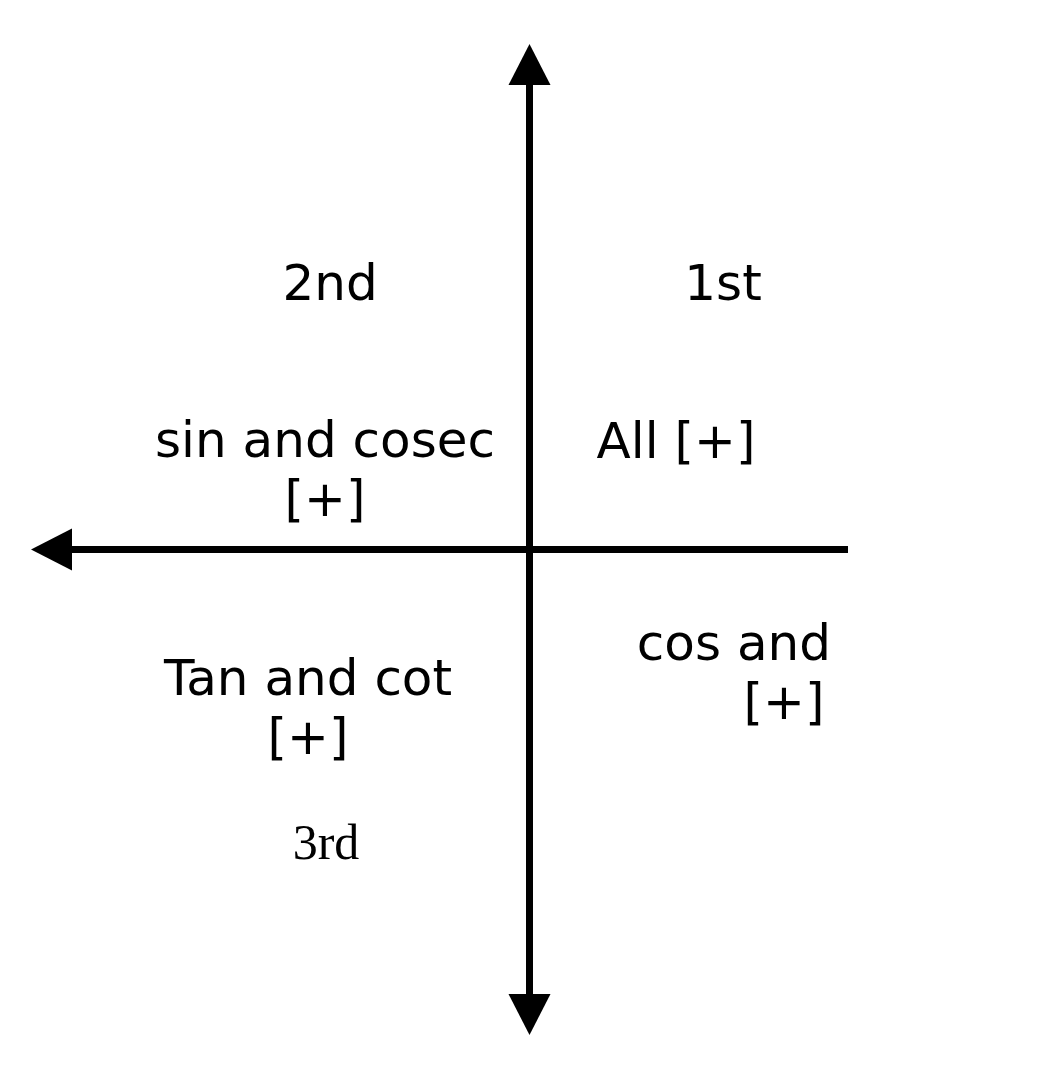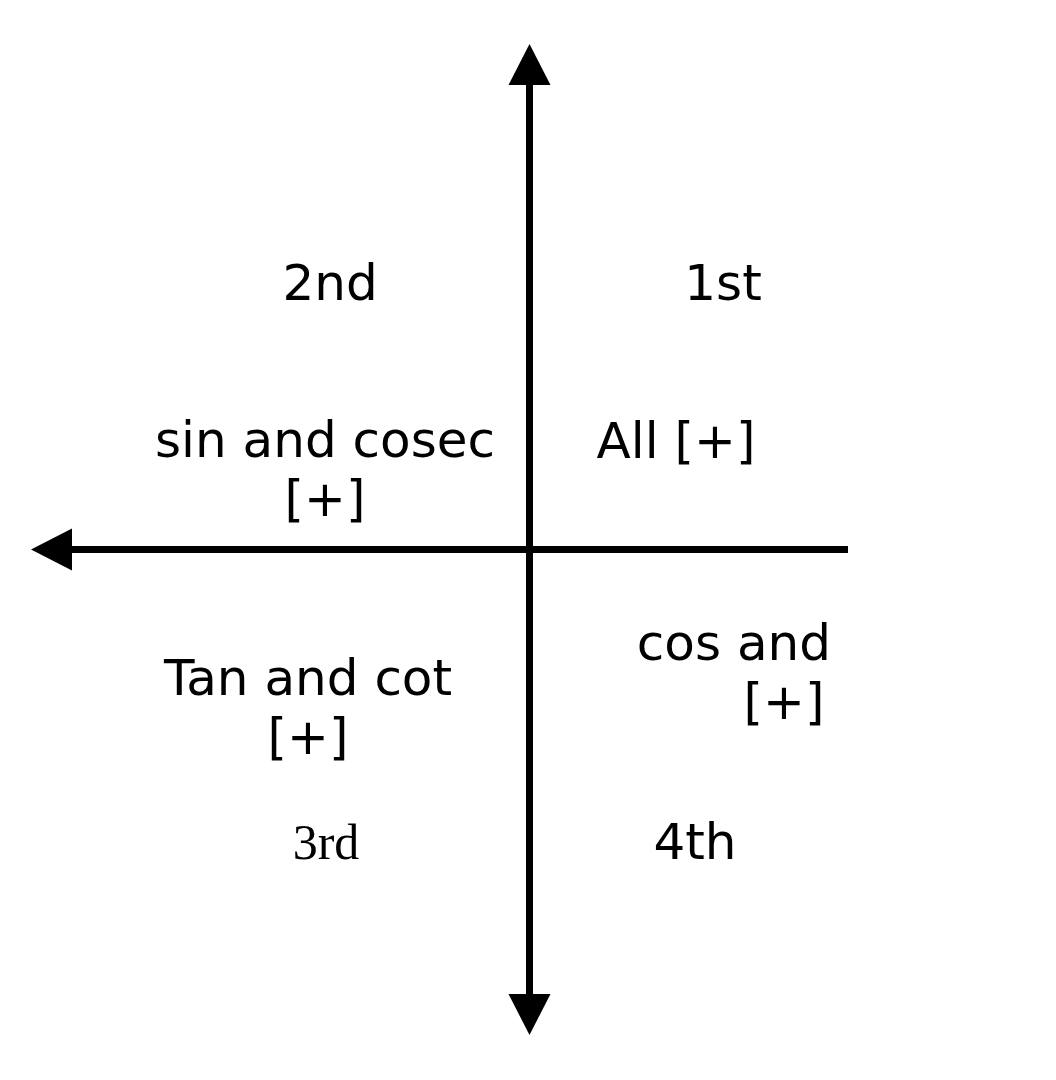--- a/index.html
+++ b/index.html
@@ -70,15 +70,14 @@
 
   <div class="quad-label" id="label-q1-ordinal">1st</div>
   <div class="quad-label" id="label-q1-functions">All [+]</div>
 
   <div class="quad-label" id="label-q3-functions">Tan and cot
 [+]</div>
   <div class="quad-label" id="label-q3-ordinal">3rd</div>
 
   <div class="quad-label" id="label-q4-functions">cos and sec
 [+]</div>
-  <div class="quad-label" id="label-q4-ordinal">4th</div>
 
 </div>
 
 </body></html>

